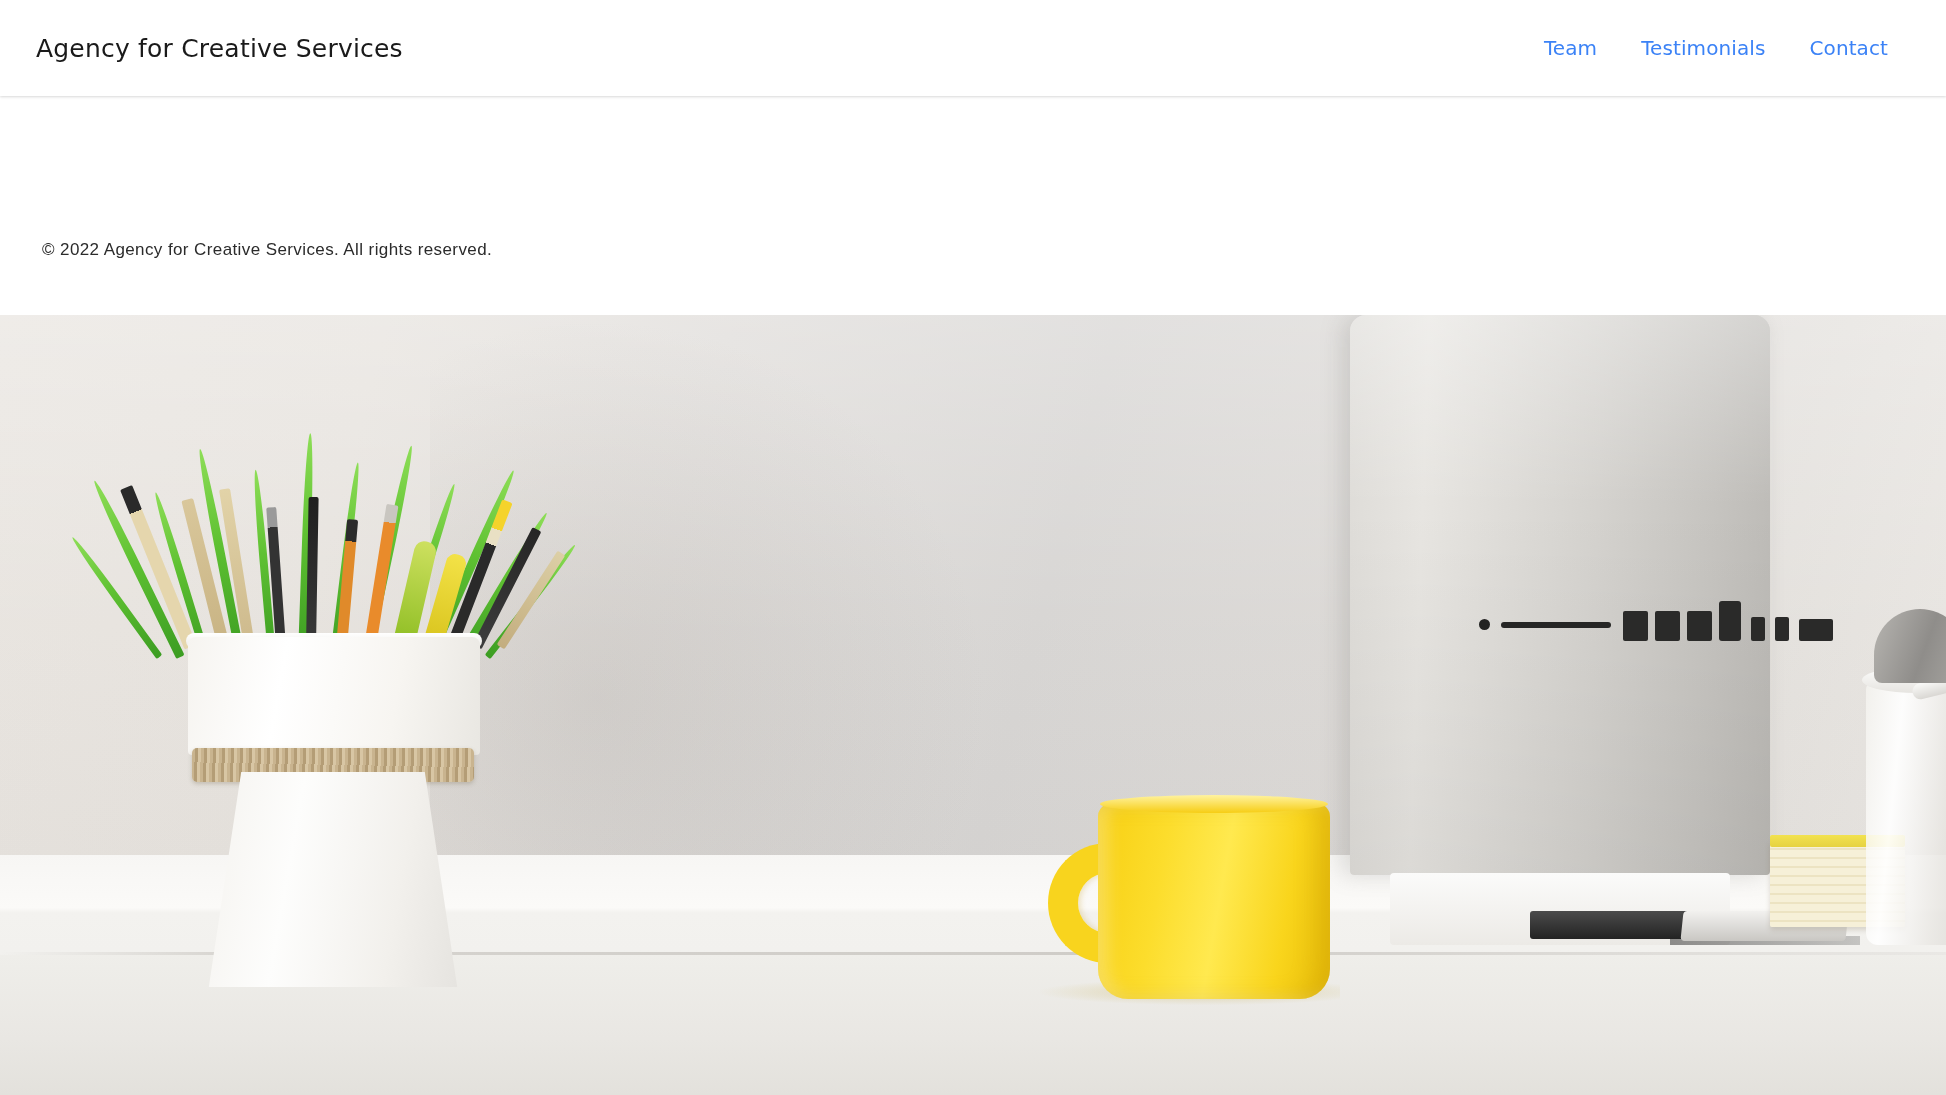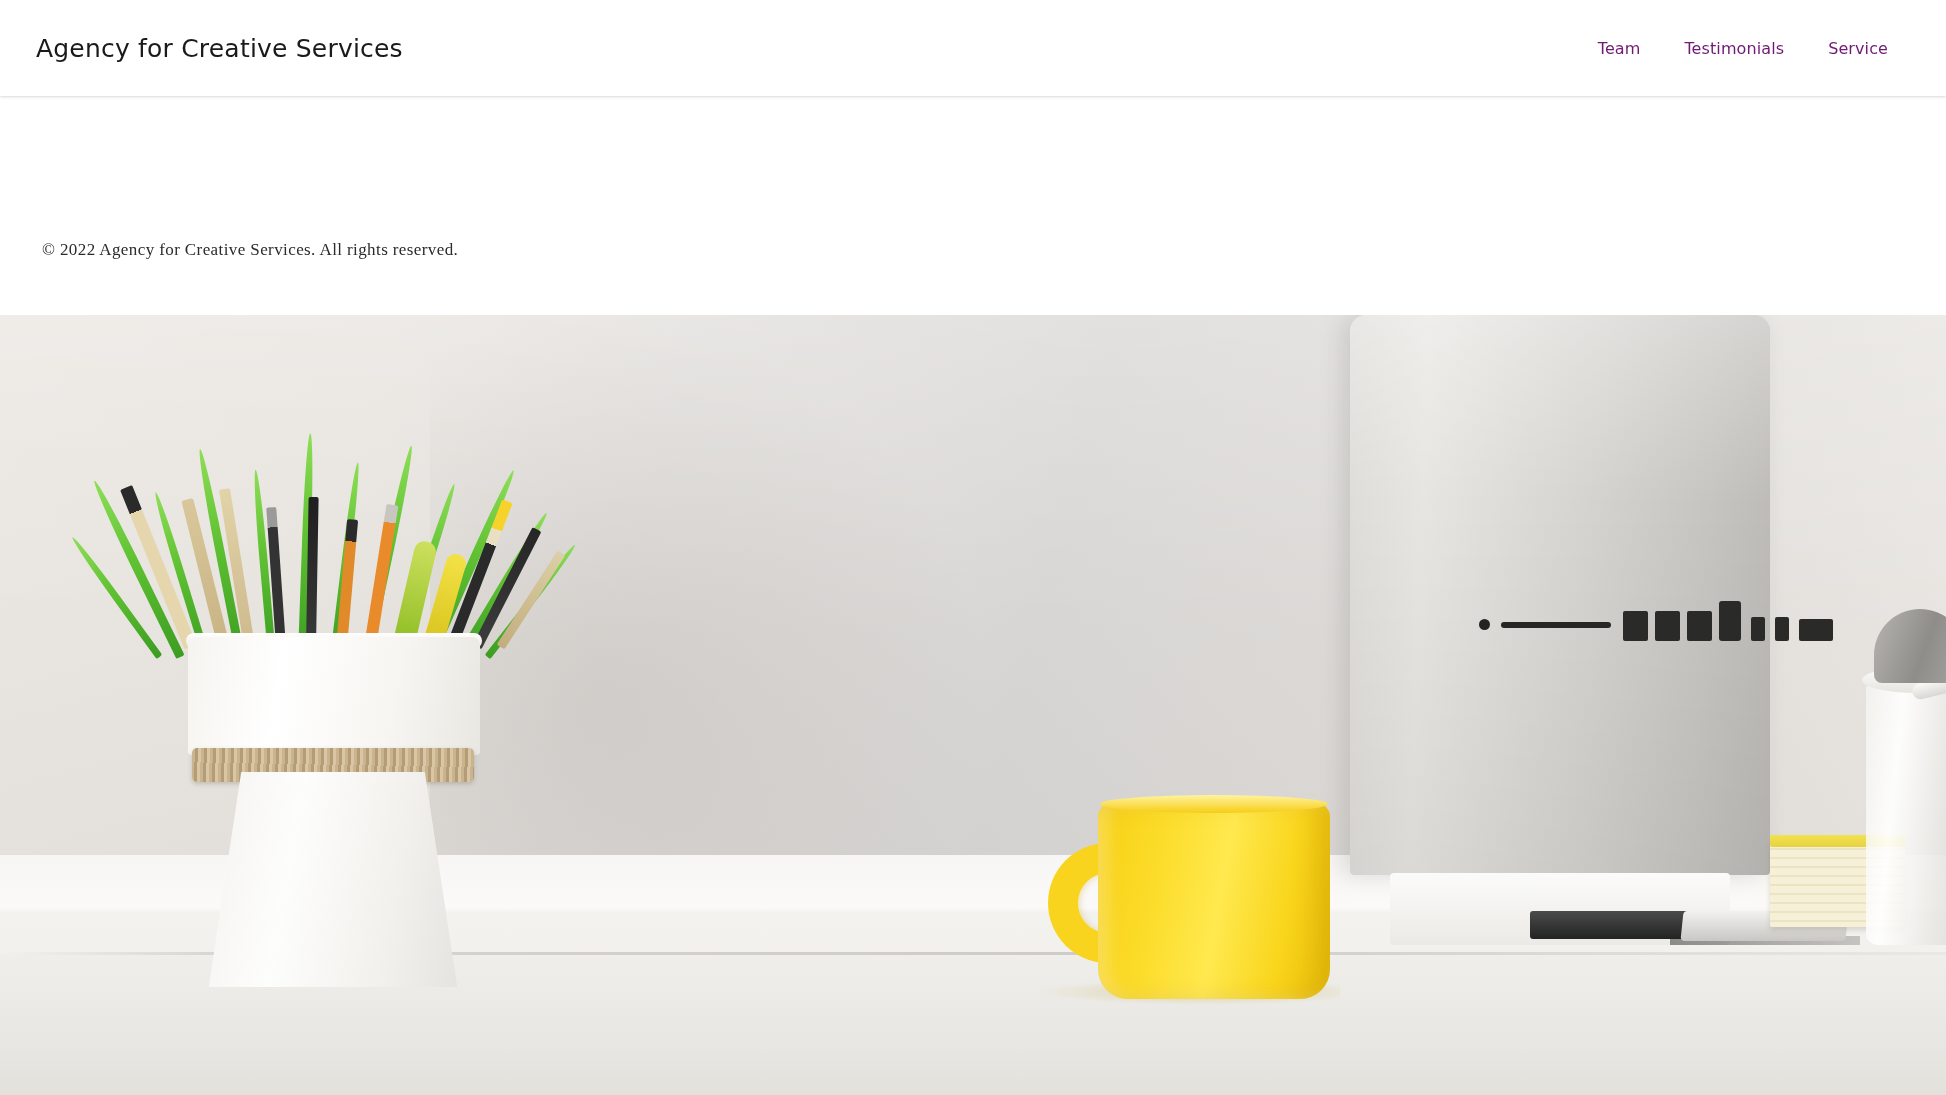--- a/index.html
+++ b/index.html
@@ -203,36 +203,36 @@
     display:flex; align-items:center; justify-content:space-between;
     padding:0 36px;
     gap:12px;
   }
   .logo {
     font-size:25px; font-weight:400; color:#1a1a1a; letter-spacing:.2px;
     font-family:"DejaVu Sans", sans-serif;
   }
   .nav { display:flex; align-items:center; }
   .nav a {
-    font-size:16px; color:#701a75; text-decoration:none;
+    font-size:20px; color:#3b82f6; text-decoration:none;
     font-family:"DejaVu Sans", sans-serif;
     padding:0 22px; letter-spacing:.1px;
   }
   .nav a:last-child { padding-right:22px; }
 
   
   .site-footer {
     position:absolute; left:0; top:185px; width:1946px; height:130px;
     background:#ffffff; z-index:20;
     display:flex; align-items:center; justify-content:space-between;
     padding:0 42px;
   }
   .copyright {
     font-size:17px; color:#2b2b2b; letter-spacing:.4px;
-    font-family:Liberation Serif, serif;
+    font-family:Liberation Sans, sans-serif;
     text-align:right;
   }
   .footer-links { display:flex; align-items:center; }
   .footer-links a {
     font-size:22px; color:#1d1d1d; text-decoration:none;
     font-family:"DejaVu Sans", sans-serif;
     padding:0 24px; letter-spacing:.1px;
   }
 </style>
 </head>
@@ -327,21 +327,21 @@
         <div class="mug-top"></div>
       </div>
     </div>
   </div>
 
   <header class="site-header">
     <div class="logo">Agency for Creative Services</div>
     <nav class="nav">
       <a href="#">Team</a>
       <a href="#">Testimonials</a>
-      <a href="#">Service</a>
+      <a href="#">Contact</a>
     </nav>
   </header>
 
   <footer class="site-footer">
     <div class="copyright">© 2022 Agency for Creative Services. All rights reserved.</div>
   </footer>
 
 </div>
 
 </body></html>

